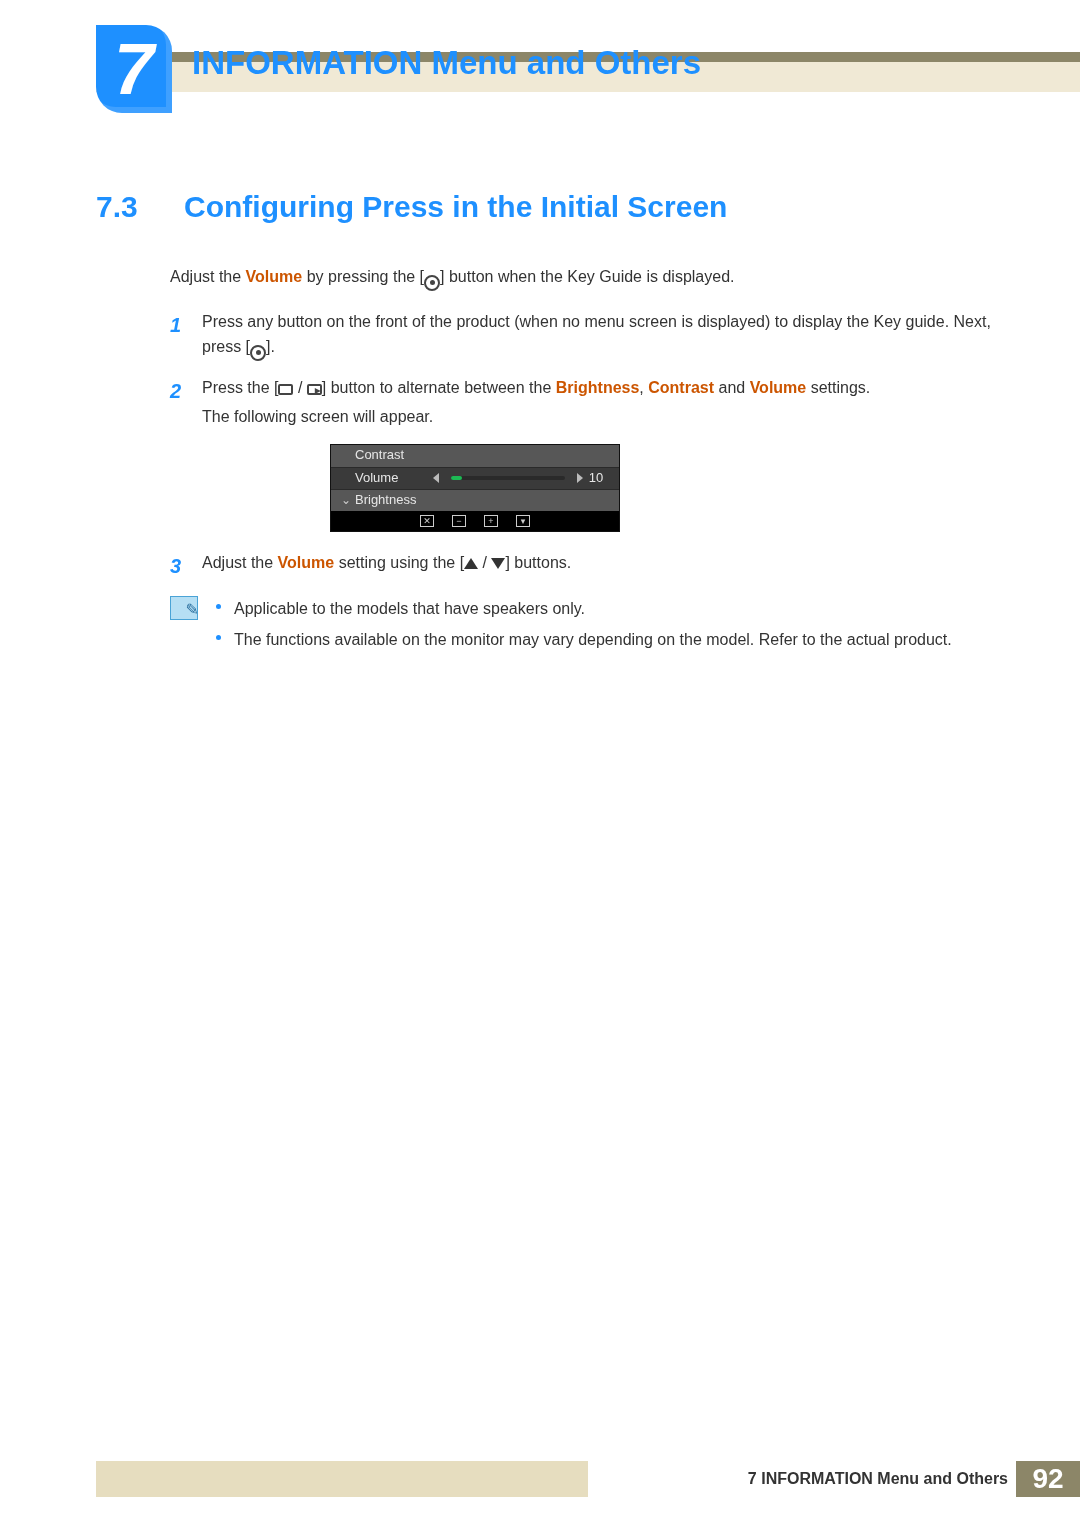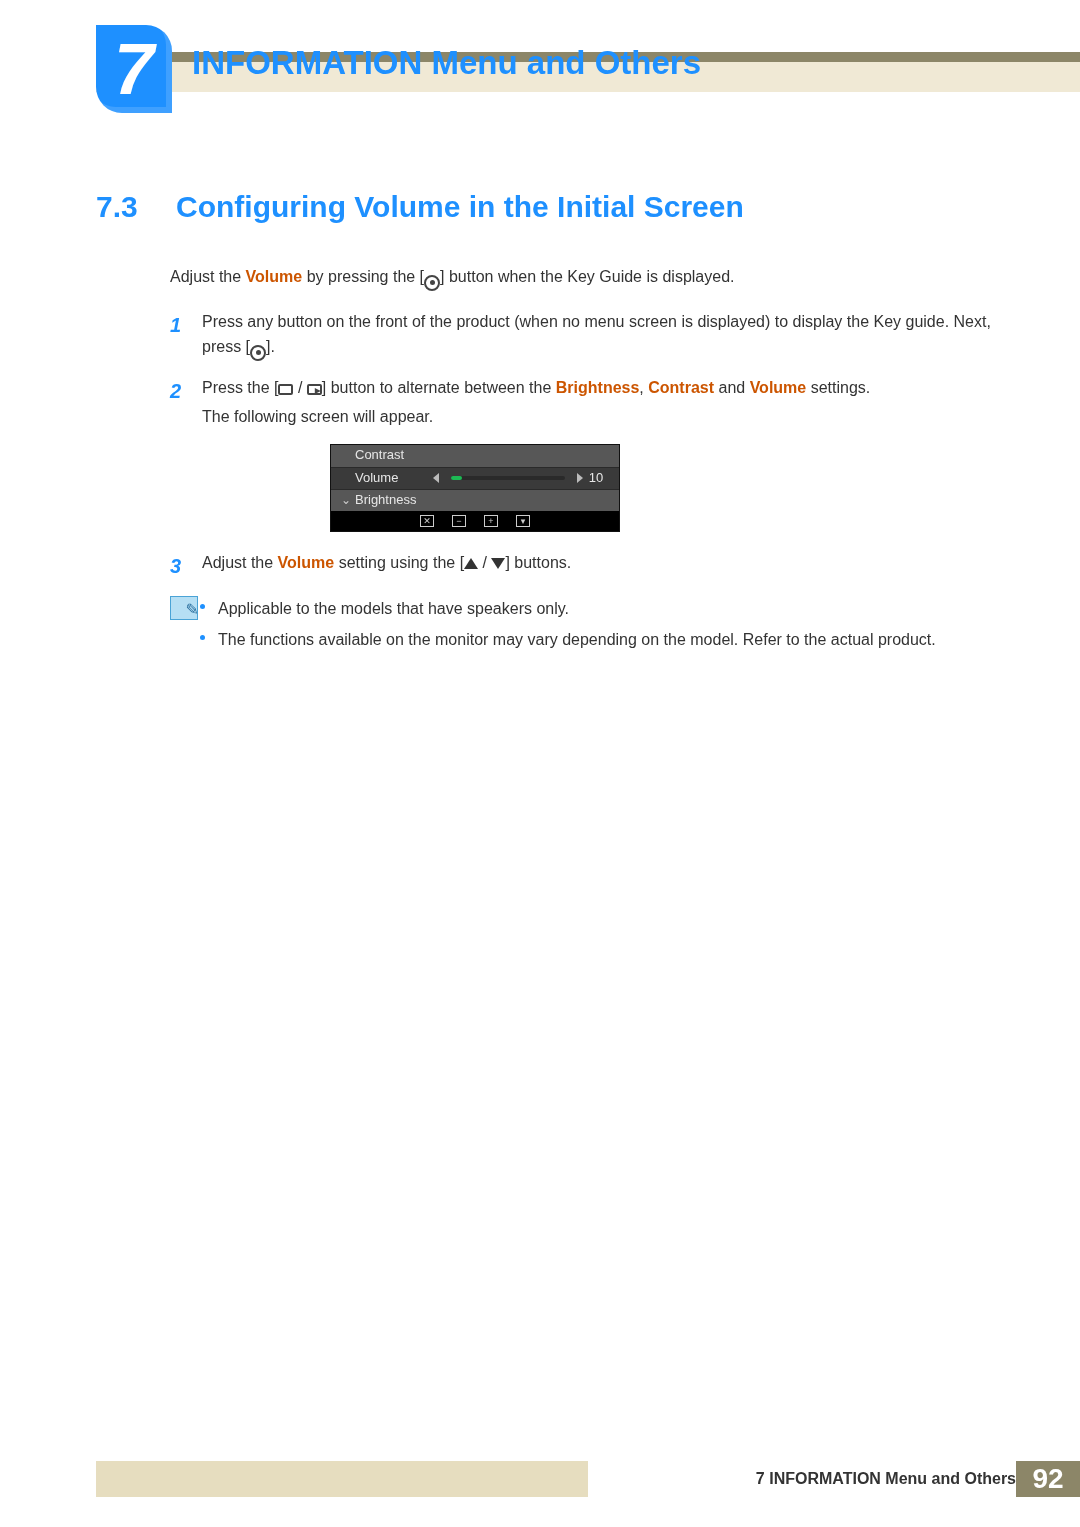--- a/index.html
+++ b/index.html
@@ -19,21 +19,21 @@
     display: flex; align-items: center; justify-content: center;
     box-shadow: inset -6px -6px 0 rgba(255,255,255,.15);
   }
   .chapter-title {
     position: absolute; top: 44px; left: 192px;
     font-size: 33px; font-weight: bold; color: #1e90ff;
   }
 
   
   .section { position: absolute; top: 190px; left: 96px; right: 60px; }
-  .sec-row { display: flex; gap: 16px; align-items: baseline; }
+  .sec-row { display: flex; gap: 24px; align-items: baseline; }
   .sec-num   { color: #1e90ff; font-size: 30px; font-weight: bold; width: 64px; }
   .sec-title { color: #1e90ff; font-size: 30px; font-weight: bold; }
 
   
   .body { position: absolute; top: 264px; left: 170px; right: 70px; font-size: 16px; line-height: 1.6; color: #333; }
   .para { margin-bottom: 18px; }
   .hl { color: #cc5500; font-weight: bold; }
 
   .step { display: flex; gap: 14px; margin-bottom: 14px; }
   .step-num { color: #1e90ff; font-style: italic; font-weight: bold; font-size: 20px; width: 18px; flex: 0 0 18px; }
@@ -63,46 +63,46 @@
   .osd .track { flex:1; height:4px; background:#2a2a2a; border-radius:2px; margin:0 8px; position:relative; }
   .osd .track .fill { position:absolute; left:0; top:0; bottom:0; width:10%; background:#1db954; border-radius:2px; }
   .osd .tri-l, .osd .tri-r { width:0;height:0; }
   .osd .tri-l { border-top:5px solid transparent; border-bottom:5px solid transparent; border-right:6px solid #bbb; margin-right:4px;}
   .osd .tri-r { border-top:5px solid transparent; border-bottom:5px solid transparent; border-left:6px solid #bbb; margin-left:4px;}
   .osd .chev { width:10px;color:#ccc;font-size:12px;margin-right:4px;}
   .osd-btns { height:20px; background:#000; display:flex; justify-content:center; gap:18px; align-items:center; }
   .osd-btns .b { width:14px;height:12px;border:1px solid #ccc;color:#ccc;font-size:9px;line-height:10px;text-align:center; }
 
   
-  .note-block { display:flex; gap:2px; margin-top:8px; }
+  .note-block { display:flex; gap:18px; margin-top:8px; }
   .note-icon { width:28px;height:24px;background:#b6dff4;border:1px solid #4aa3d6; position:relative; flex:0 0 28px;}
   .note-icon::after { content:"✎"; position:absolute; right:-2px; bottom:-4px; font-size:16px; color:#2a6f9e; }
   .note-list { flex:1; }
   .note-item { position:relative; padding-left:18px; margin-bottom:6px; }
   .note-item::before { content:""; position:absolute; left:0; top:8px; width:5px; height:5px; background:#1e90ff; border-radius:50%; }
 
   
   .footer { position:absolute; left:96px; right:0; bottom:30px; height:36px; display:flex; align-items:stretch; }
   .footer .bar { flex:0 0 50%; background:#e6ddbf; }
-  .footer .txt { flex:1; display:flex; align-items:center; justify-content:flex-end; padding-right:0; font-weight:bold; color:#333; font-size:16px; }
+  .footer .txt { flex:1; display:flex; align-items:center; justify-content:flex-end; padding-right:8px; font-weight:bold; color:#333; font-size:16px; }
   .footer .pg  { width:64px; background:#8c8668; color:#fff; font-size:28px; font-weight:bold; display:flex; align-items:center; justify-content:center; }
 </style>
 </head>
 <body>
 
 <div class="page">
   <div class="hdr-stripe"></div>
   <div class="hdr-bar"></div>
   <div class="chapter-badge">7</div>
   <div class="chapter-title">INFORMATION Menu and Others</div>
 
   <div class="section">
     <div class="sec-row">
       <div class="sec-num">7.3</div>
-      <div class="sec-title">Configuring Volume in the Initial Screen</div>
+      <div class="sec-title">Configuring Press in the Initial Screen</div>
     </div>
   </div>
 
   <div class="body">
     <p class="para">
       <span>Adjust the </span><span class="hl">Volume</span><span> by pressing the [</span><span class="icon-circle-dot"></span><span>] button when the Key Guide is displayed.</span>
     </p>
 
     <div class="step">
       <div class="step-num">1</div>

